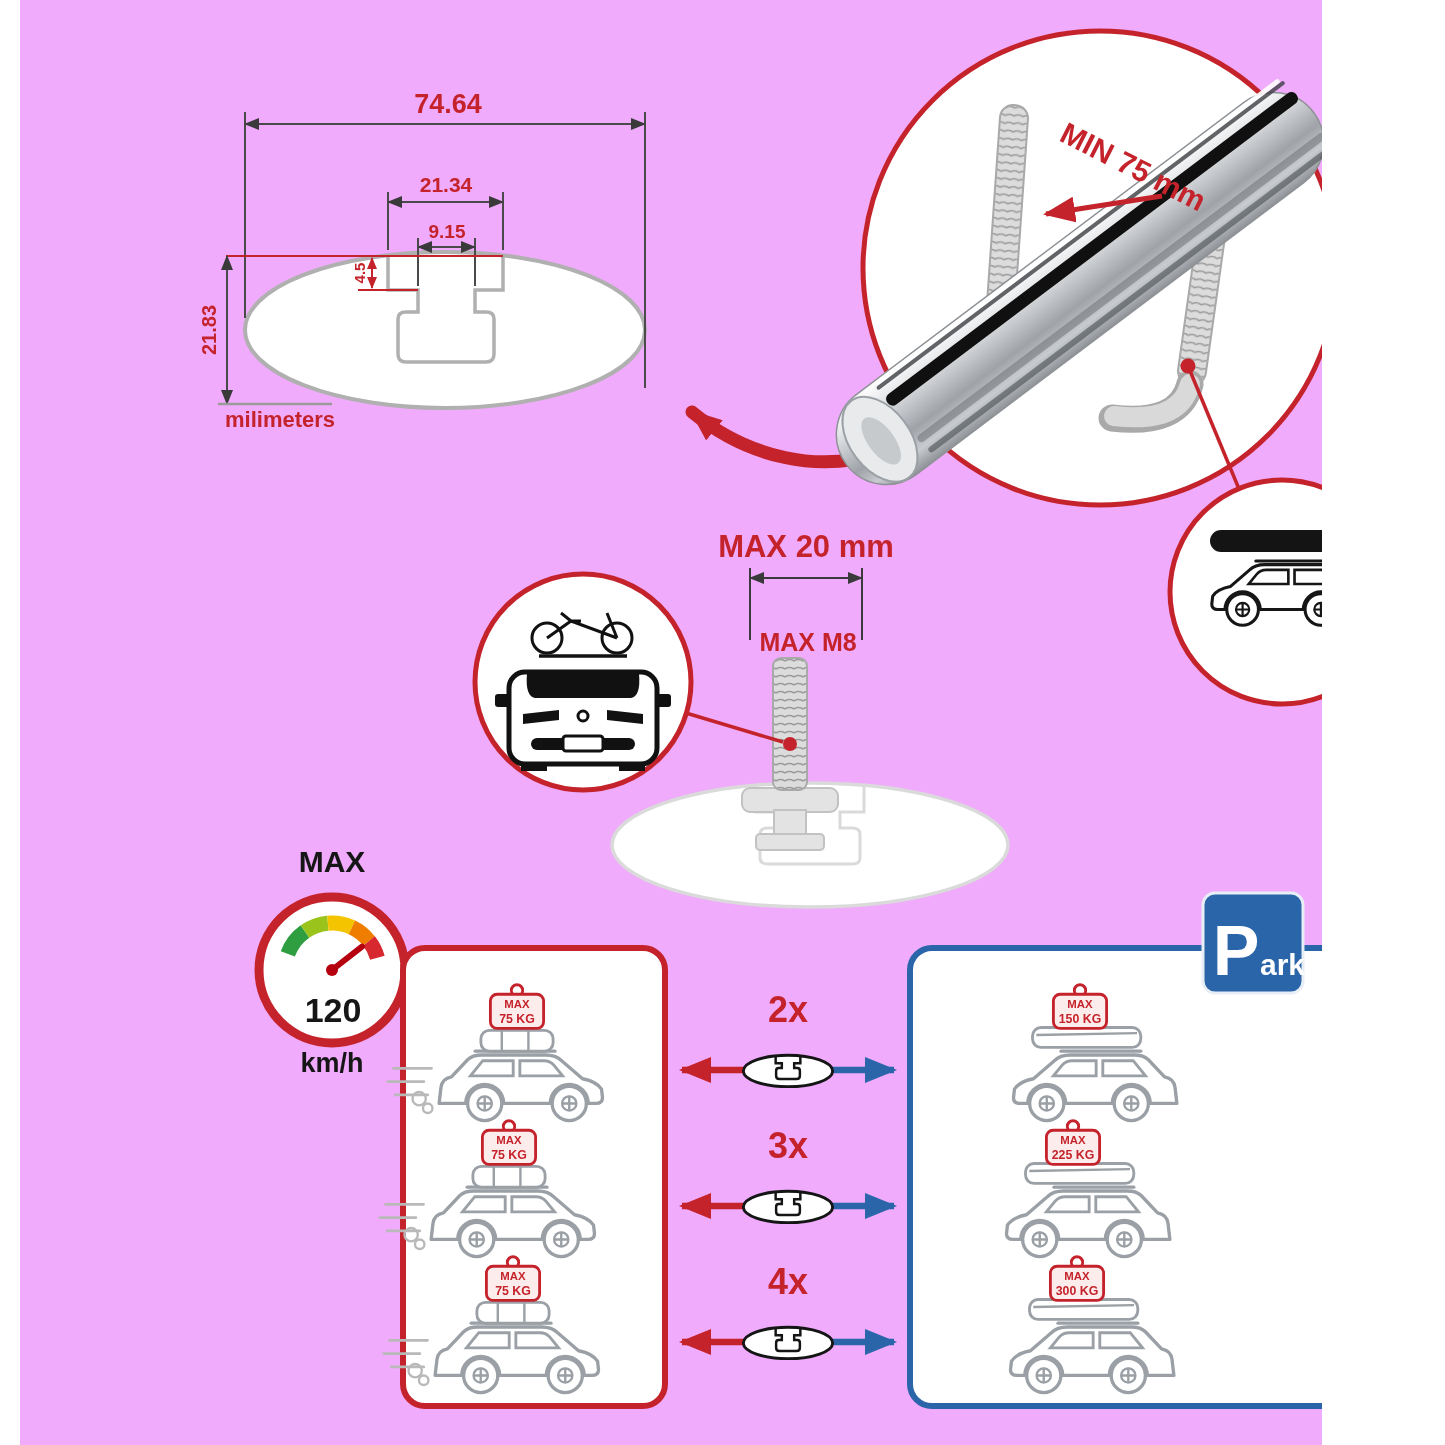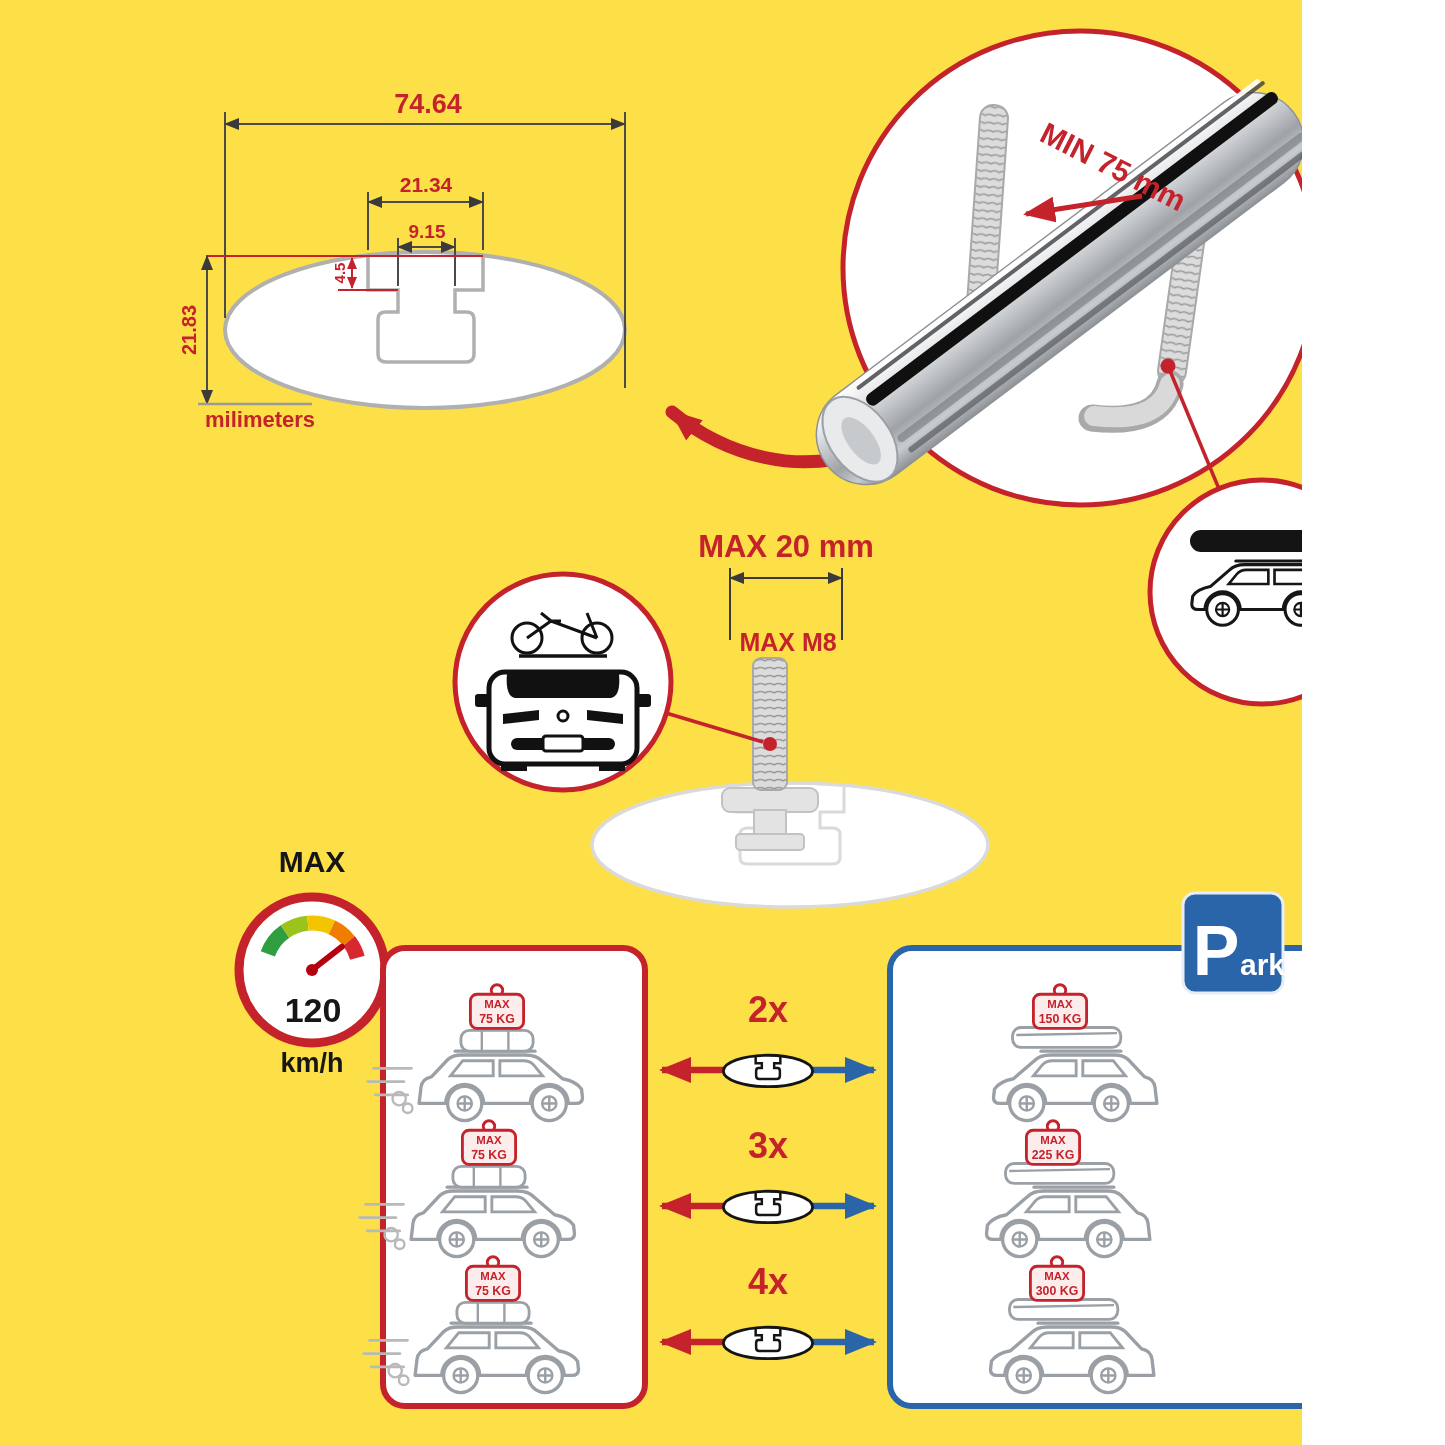--- a/index.html
+++ b/index.html
@@ -1,17 +1,17 @@
 <!DOCTYPE html>
 <html><head>
 <meta charset="utf-8">
 <style>
   html,body{margin:0;padding:0;background:#fff;}
-  .canvas{position:relative;width:1302px;height:1445px;background:#fde047;overflow:hidden;
-          font-family:"Liberation Sans",sans-serif;}
+  .canvas{position:relative;width:1302px;height:1445px;background:#f0abfc;overflow:hidden;
+          font-family:"Liberation Sans",sans-serif;margin-left:20px;}
   svg{position:absolute;left:0;top:0;}
   svg text{font-family:"Liberation Sans",sans-serif;font-weight:700;}
   .dimtxt{fill:#c5232b;}
   .redtxt{fill:#c5232b;}
   .inktxt{fill:#161616;}
   .whitetxt{fill:#ffffff;}
   .car-gray{color:#9aa0a5;}
   .car-dark{color:#161616;}
 </style>
 </head>

